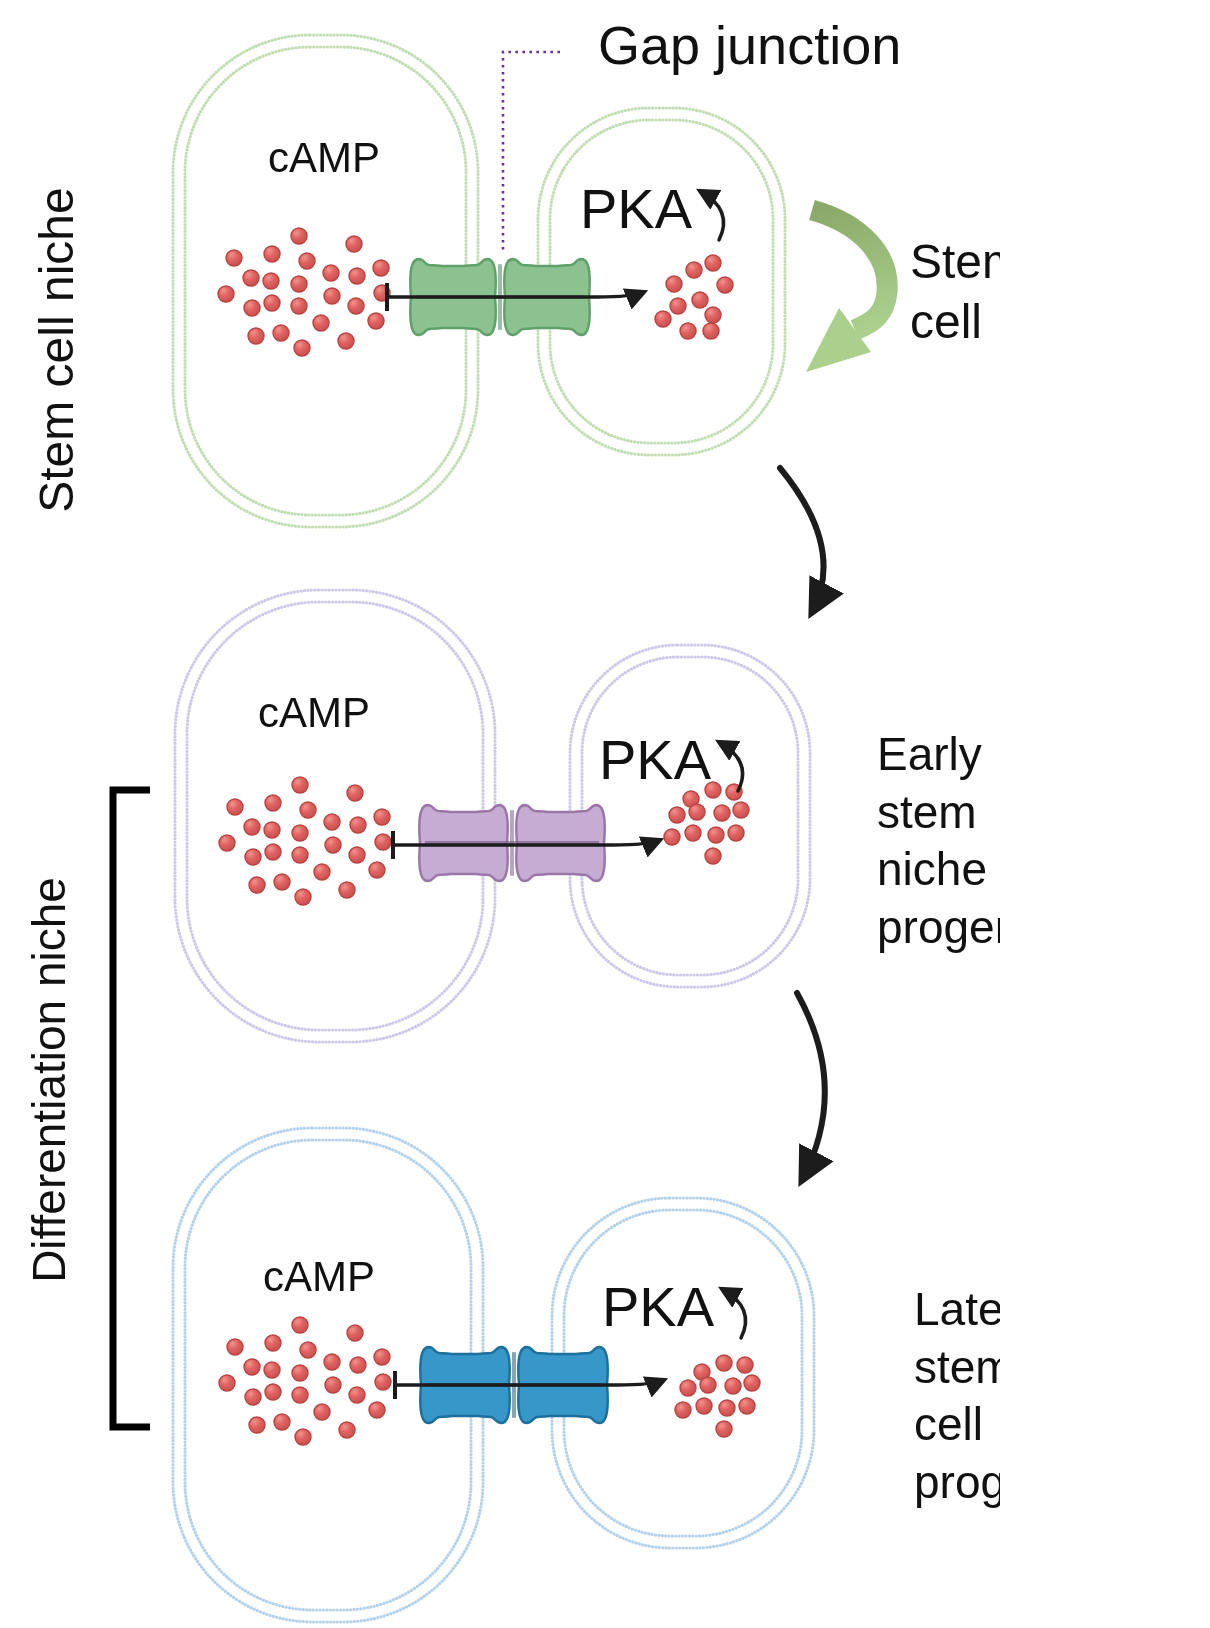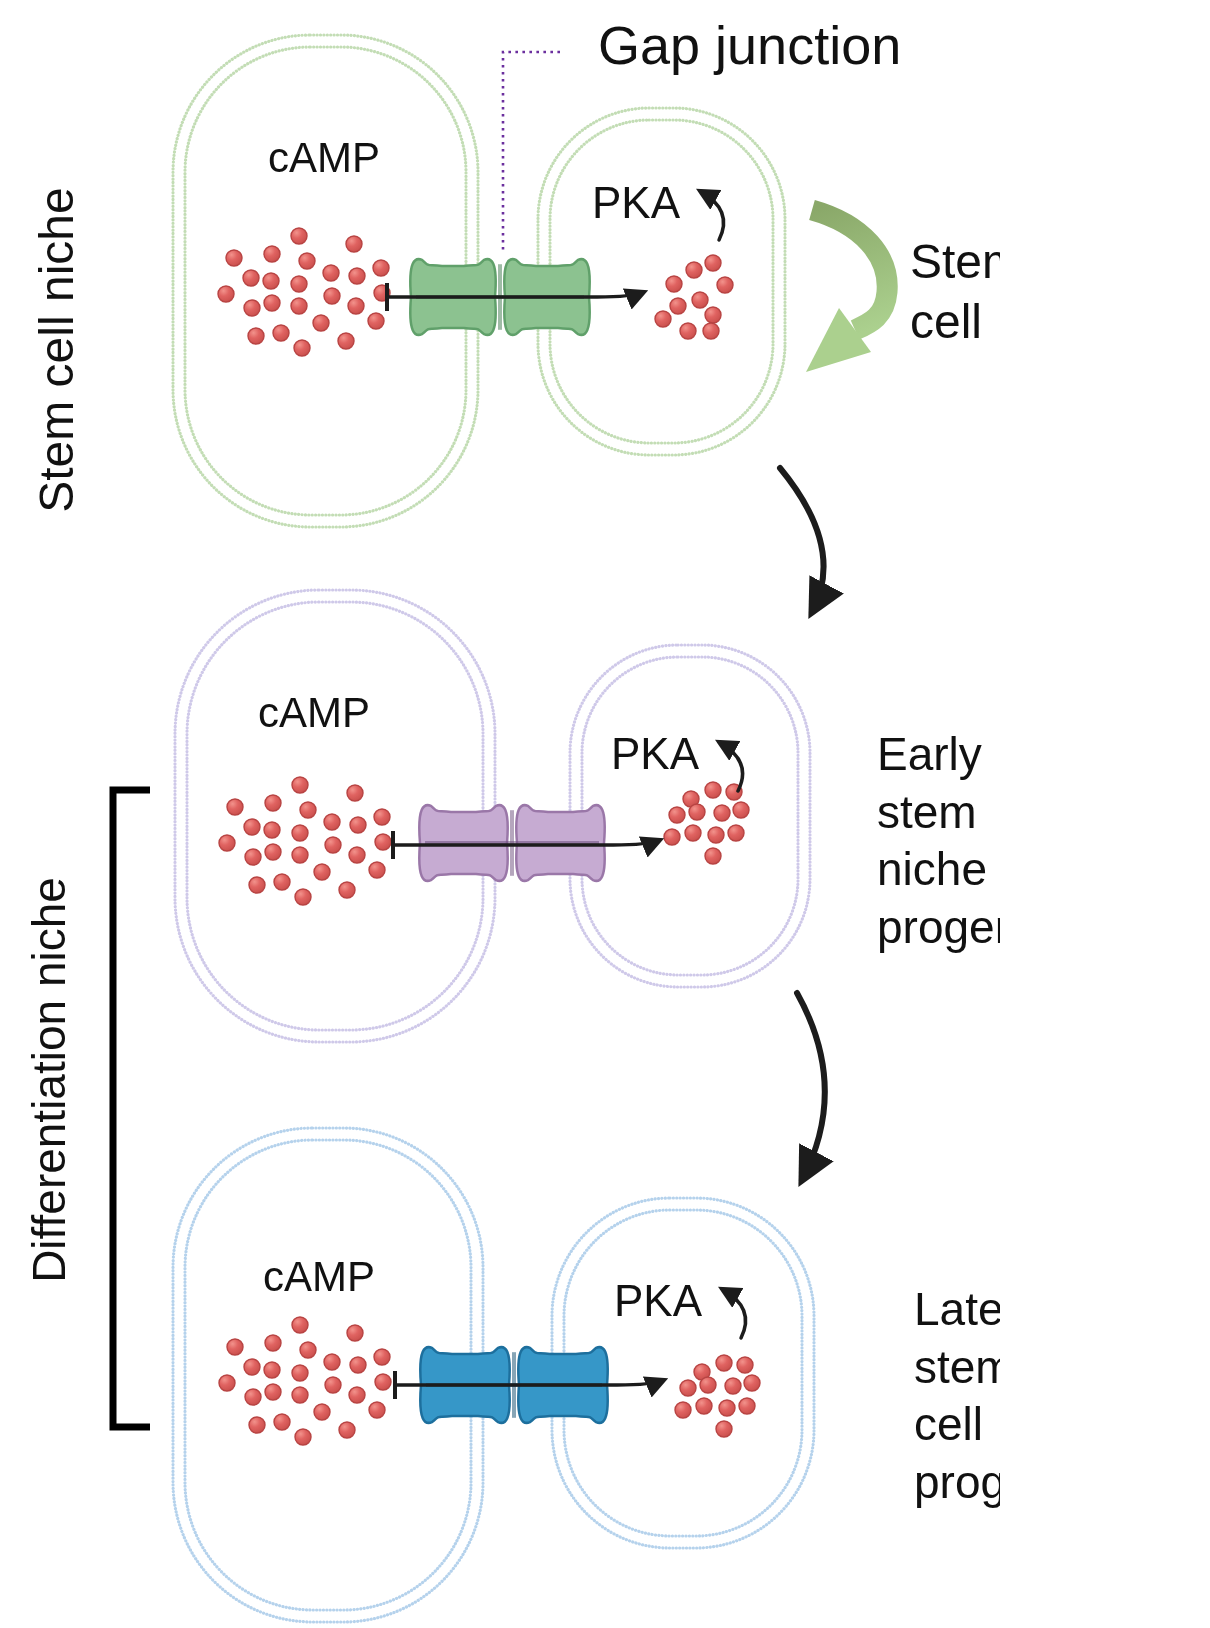--- a/index.html
+++ b/index.html
@@ -3,21 +3,21 @@
 <meta charset="utf-8">
 <style>
   html,body{margin:0;padding:0;background:#ffffff;}
   #stage{position:relative;width:1000px;height:1628px;background:#ffffff;overflow:hidden;
          font-family:"Liberation Sans",sans-serif;color:#111;}
   #gfx{position:absolute;left:0;top:0;}
   .lbl{position:absolute;color:#111;line-height:1.25;white-space:pre-line;transform:translate(0,-50%);}
   .center{transform:translate(-50%,-50%);text-align:center;}
   .vert{transform:translate(-50%,-50%) rotate(-90deg);white-space:nowrap;}
   .f42{font-size:42px;text-align:right;}
-  .f44{font-size:44px;}
+  .f44{font-size:56px;margin-top:7px;}
   .f46{font-size:46px;}
   .f48{font-size:48px;}
   .f54{font-size:54px;}
 </style>
 </head>
 <body>
 
 <div id="stage">
   <svg id="gfx" width="1210" height="1628" viewBox="0 0 1210 1628">
       <defs>

